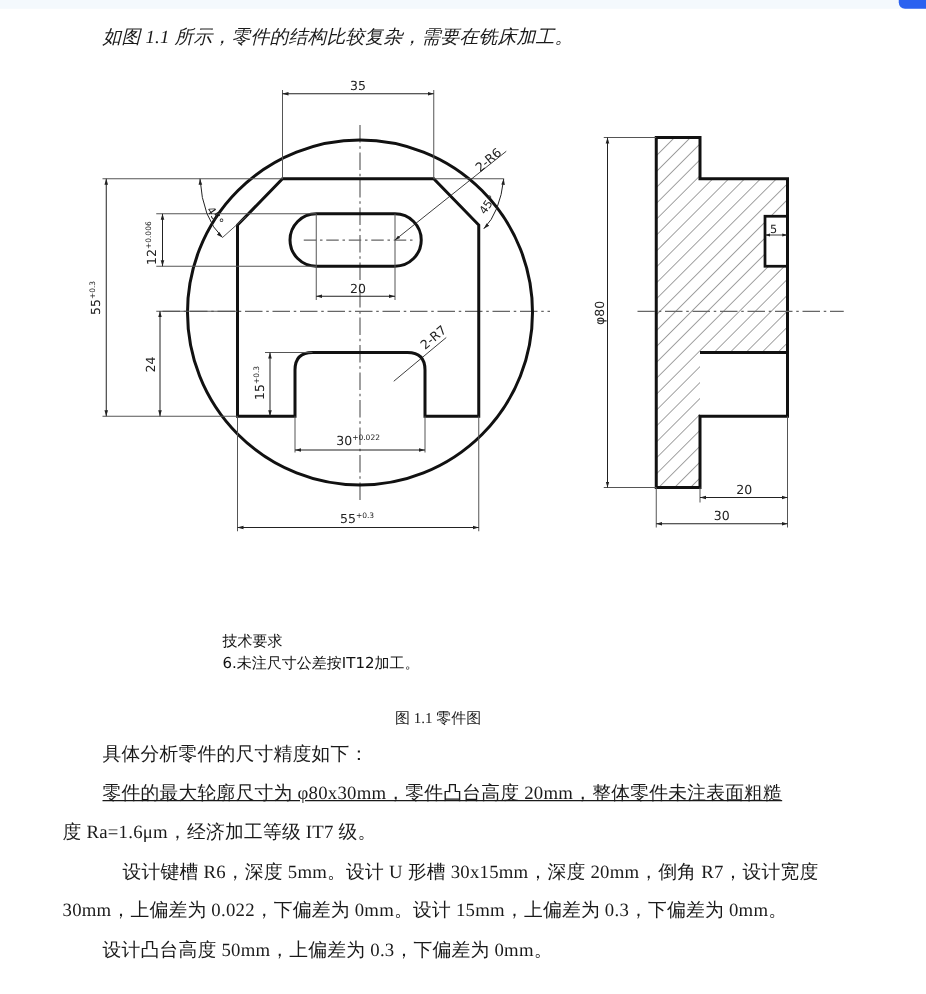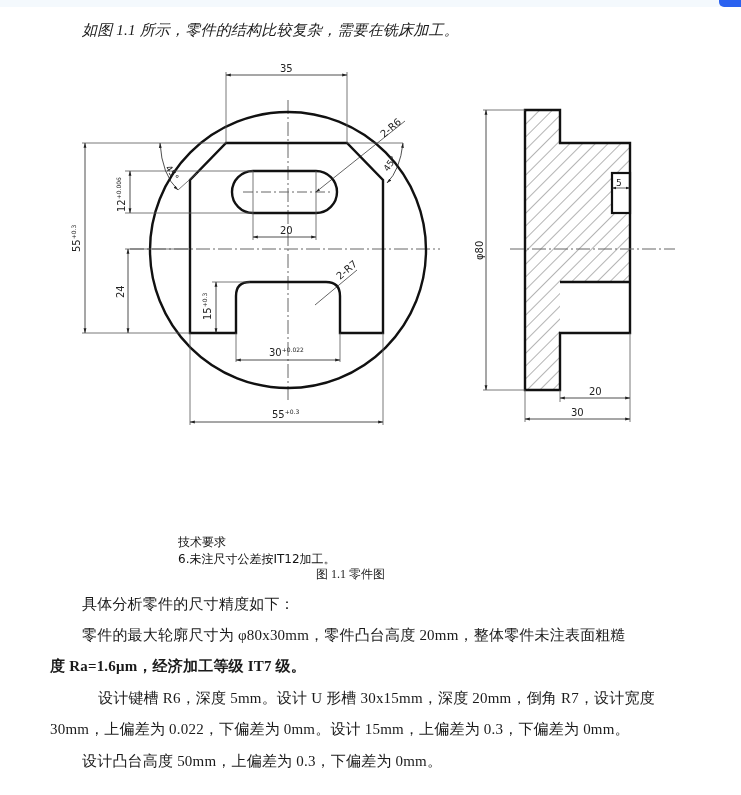--- a/index.html
+++ b/index.html
@@ -2,21 +2,21 @@
 <html><head>
 <meta charset="utf-8">
 <style>
   html, body { margin: 0; padding: 0; background: #ffffff; }
   body { width: 741px; height: 795px; position: relative; overflow: hidden;
          font-family: "Liberation Serif", "DejaVu Serif", serif; color: #1a1a1a; }
   .topbar { position: absolute; left: 0; top: 0; width: 741px; height: 7px; background: #f4f9fd; }
   .corner-btn { position: absolute; right: 0; top: 0; width: 22px; height: 7px; background: #2b62f0; border-bottom-left-radius: 5px; }
   .para { position: absolute; font-size: 15px; line-height: 20px; white-space: nowrap; letter-spacing: 0.2px; }
   .drawing { position: absolute; left: 0; top: 55px; }
-  .tech { position: absolute; left: 178px; font-family: "DejaVu Sans", sans-serif; font-size: 12px; line-height: 16px; color: #111; margin-top: 29px; }
+  .tech { position: absolute; left: 178px; font-family: "DejaVu Sans", sans-serif; font-size: 12px; line-height: 16px; color: #111; }
   .caption { position: absolute; left: 316px; top: 566px; font-size: 12px; }
   svg text { font-family: "DejaVu Sans", sans-serif; fill: #222; }
 </style>
 </head>
 <body>
 
 <div class="topbar"></div>
 <div class="corner-btn"></div>
 
 <div class="para" style="left:82px; top:20px;font-style:italic;">如图 1.1 所示，零件的结构比较复杂，需要在铣床加工。</div>
@@ -122,17 +122,17 @@
     <text x="571" y="416" font-size="10">30</text>
   </g>
 </svg>
 
 <div class="tech" style="top:505px;">技术要求</div>
 <div class="tech" style="top:522px;">6.未注尺寸公差按IT12加工。</div>
 
 <div class="caption">图 1.1  零件图</div>
 
 <div class="para" style="left:82px; top:594px;text-align:center;">具体分析零件的尺寸精度如下：</div>
-<div class="para" style="left:82px; top:625px;">零件的最大轮廓尺寸为 φ80x30mm，零件凸台高度 20mm，整体零件未注表面粗糙</div>
-<div class="para" style="left:50px; top:656px;font-weight:bold;">度 Ra=1.6μm，经济加工等级 IT7 级。</div>
+<div class="para" style="left:82px; top:625px;text-decoration:underline;">零件的最大轮廓尺寸为 φ80x30mm，零件凸台高度 20mm，整体零件未注表面粗糙</div>
+<div class="para" style="left:50px; top:656px;">度 Ra=1.6μm，经济加工等级 IT7 级。</div>
 <div class="para" style="left:82px; top:688px;margin-left:16px;">设计键槽 R6，深度 5mm。设计 U 形槽 30x15mm，深度 20mm，倒角 R7，设计宽度</div>
 <div class="para" style="left:50px; top:719px;">30mm，上偏差为 0.022，下偏差为 0mm。设计 15mm，上偏差为 0.3，下偏差为 0mm。</div>
 <div class="para" style="left:82px; top:751px;">设计凸台高度 50mm，上偏差为 0.3，下偏差为 0mm。</div>
 
 </body></html>

